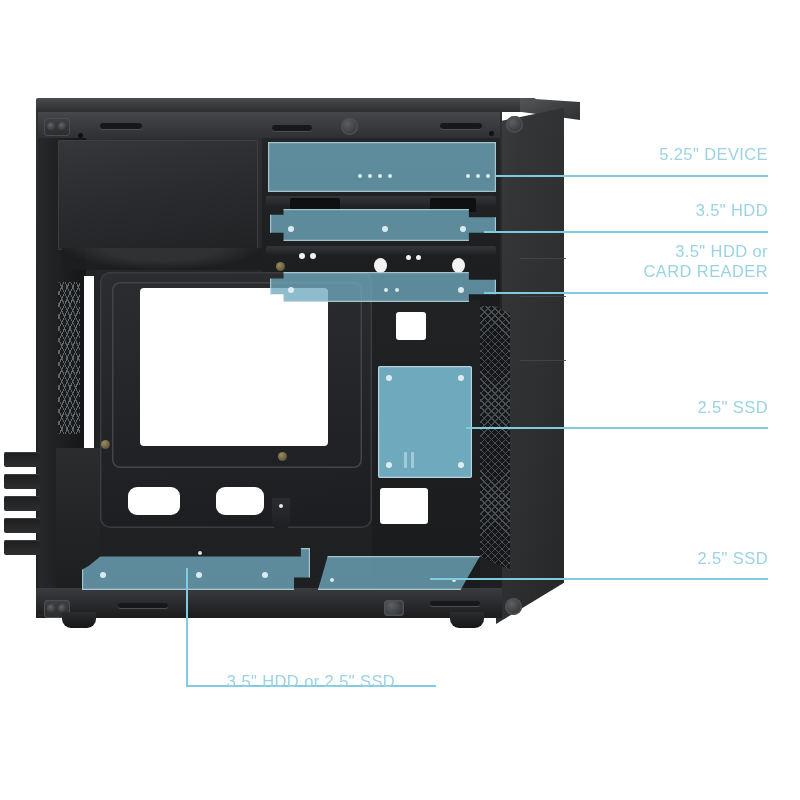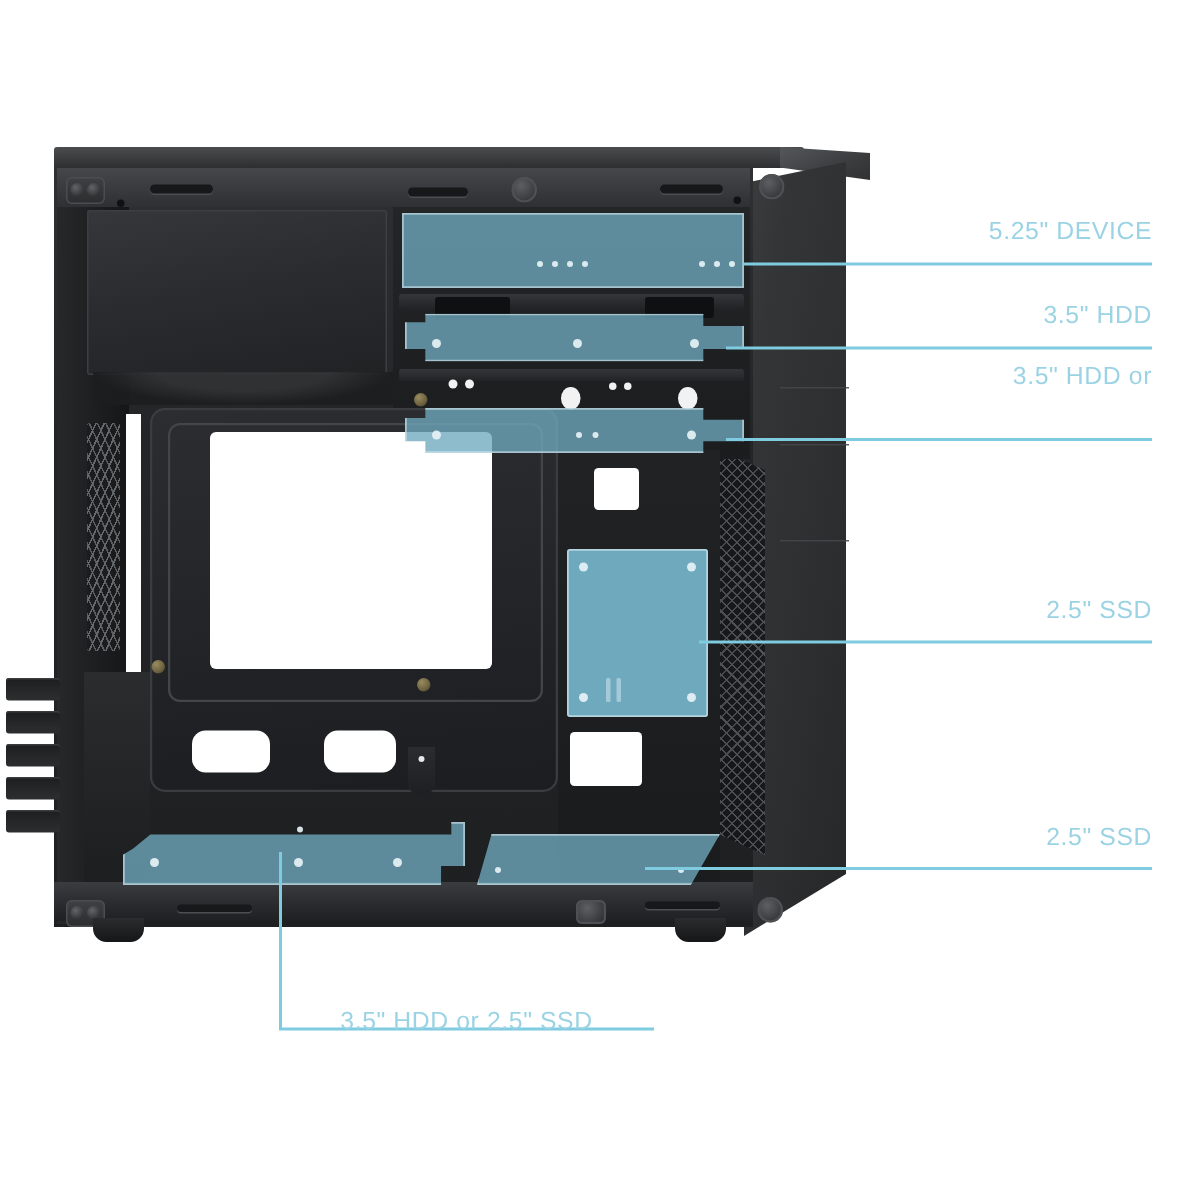--- a/index.html
+++ b/index.html
@@ -230,20 +230,21 @@
   </div>
 
   <div class="leader" style="left:496px;top:175px;width:272px;"></div>
   <div class="lbl" style="left:568px;top:145px;width:200px;">5.25" DEVICE</div>
 
   <div class="leader" style="left:484px;top:231px;width:284px;"></div>
   <div class="lbl" style="left:568px;top:201px;width:200px;">3.5" HDD</div>
 
   <div class="leader" style="left:484px;top:292px;width:284px;"></div>
   <div class="lbl" style="left:568px;top:242px;width:200px;">3.5" HDD or</div>
+  <div class="lbl" style="left:568px;top:262px;width:200px;">CARD READER</div>
 
   <div class="leader" style="left:466px;top:427px;width:302px;"></div>
   <div class="lbl" style="left:568px;top:398px;width:200px;">2.5" SSD</div>
 
   <div class="leader" style="left:430px;top:578px;width:338px;"></div>
   <div class="lbl" style="left:568px;top:549px;width:200px;">2.5" SSD</div>
 
   <div class="leader-v" style="left:186px;top:568px;height:118px;"></div>
   <div class="leader" style="left:186px;top:685px;width:250px;"></div>
   <div class="lbl c" style="left:186px;top:672px;width:250px;">3.5" HDD or 2.5" SSD</div>

